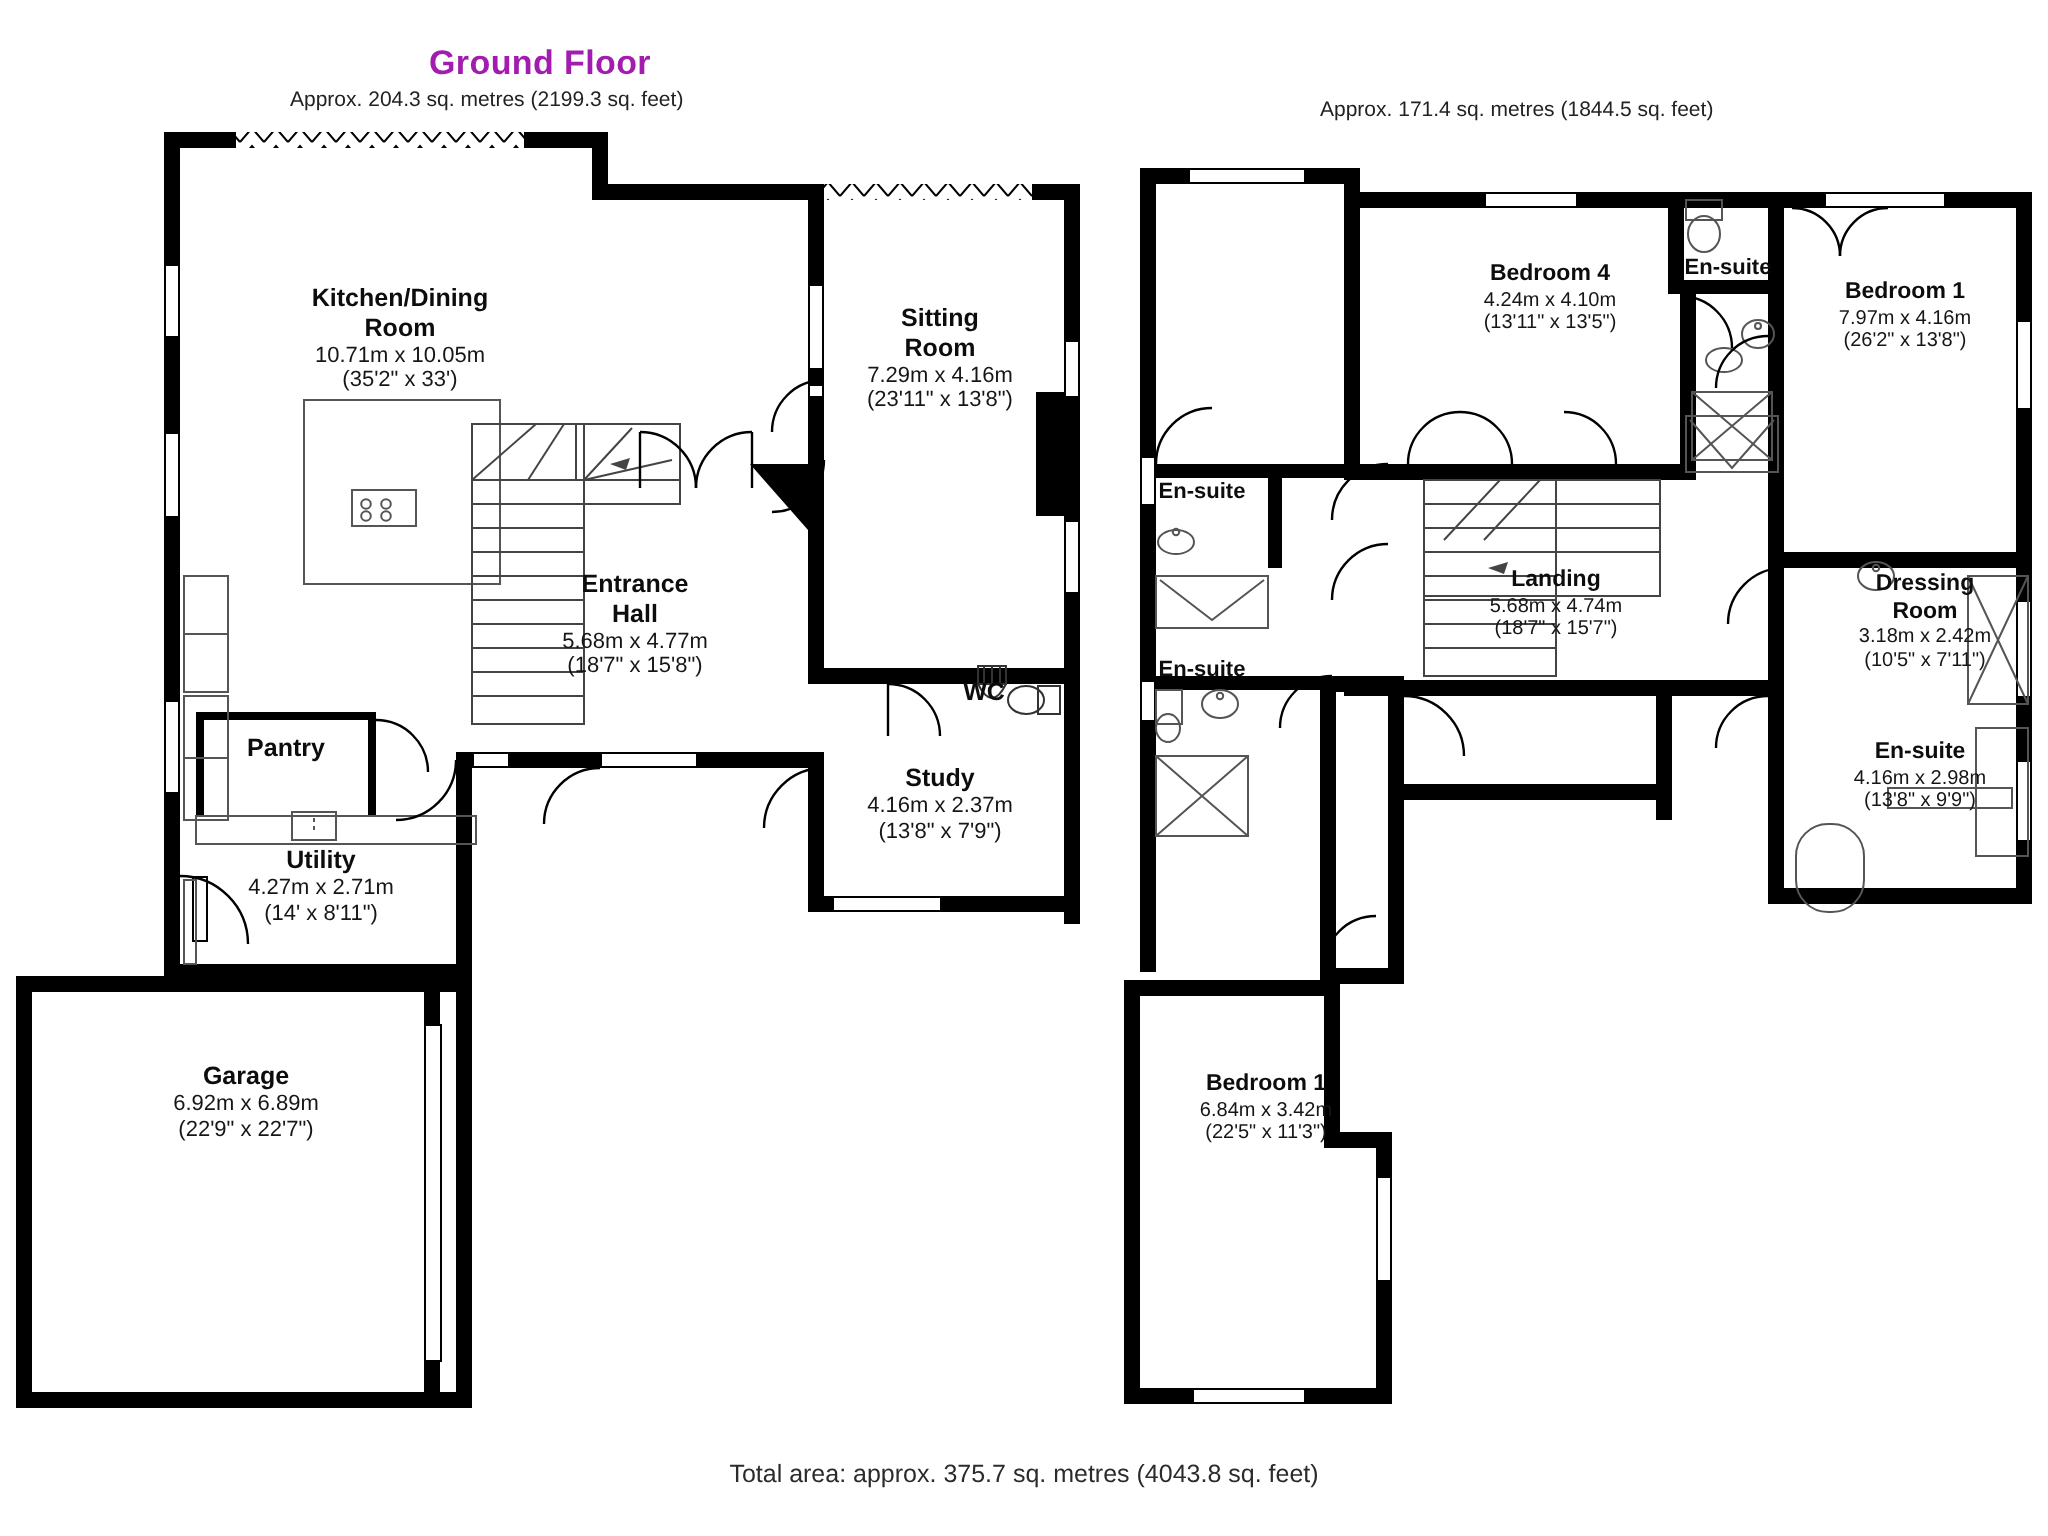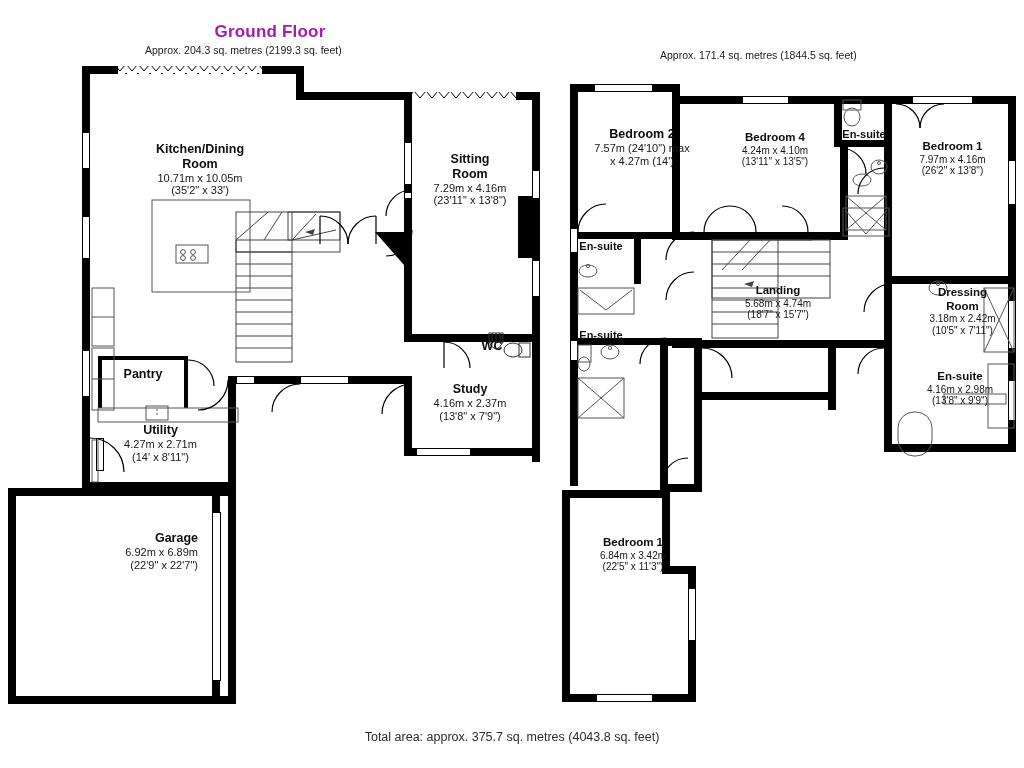--- a/index.html
+++ b/index.html
@@ -406,20 +406,26 @@
     <span class="rdim">(35'2" x 33')</span>
   </div>
 
   <div class="room-label" style="left:405px; top:152px; width:130px;">
     <span class="rname">Sitting</span>
     <span class="rname">Room</span>
     <span class="rdim">7.29m x 4.16m</span>
     <span class="rdim">(23'11" x 13'8")</span>
   </div>
 
+  <div class="room-label" style="left:250px; top:285px; width:135px;">
+    <span class="rname">Entrance</span>
+    <span class="rname">Hall</span>
+    <span class="rdim">5.68m x 4.77m</span>
+    <span class="rdim">(18'7" x 15'8")</span>
+  </div>
 
   <div class="room-label" style="left:405px; top:382px; width:130px;">
     <span class="rname">Study</span>
     <span class="rdim">4.16m x 2.37m</span>
     <span class="rdim">(13'8" x 7'9")</span>
   </div>
 
   <div class="room-label" style="left:462px; top:339px; width:60px;">
     <span class="rname">WC</span>
   </div>
@@ -427,31 +433,26 @@
   <div class="room-label" style="left:98px; top:367px; width:90px;">
     <span class="rname">Pantry</span>
   </div>
 
   <div class="room-label" style="left:88px; top:423px; width:145px;">
     <span class="rname">Utility</span>
     <span class="rdim">4.27m x 2.71m</span>
     <span class="rdim">(14' x 8'11")</span>
   </div>
 
-  <div class="room-label" style="left:48px; top:531px; width:150px;text-align:right;">
+  <div class="room-label" style="left:48px; top:531px; width:150px;">
     <span class="rname">Garage</span>
     <span class="rdim">6.92m x 6.89m</span>
     <span class="rdim">(22'9" x 22'7")</span>
   </div>
 
-  <div class="room-label" style="left:572px; top:127px; width:140px;">
-    <span class="rname">Bedroom 2</span>
-    <span class="rdim">7.57m (24'10") max</span>
-    <span class="rdim">x 4.27m (14')</span>
-  </div>
 
   <div class="room-label small" style="left:710px; top:131px; width:130px;">
     <span class="rname">Bedroom 4</span>
     <span class="rdim">4.24m x 4.10m</span>
     <span class="rdim">(13'11" x 13'5")</span>
   </div>
 
   <div class="room-label small" style="left:890px; top:140px; width:125px;">
     <span class="rname">Bedroom 1</span>
     <span class="rdim">7.97m x 4.16m</span>

